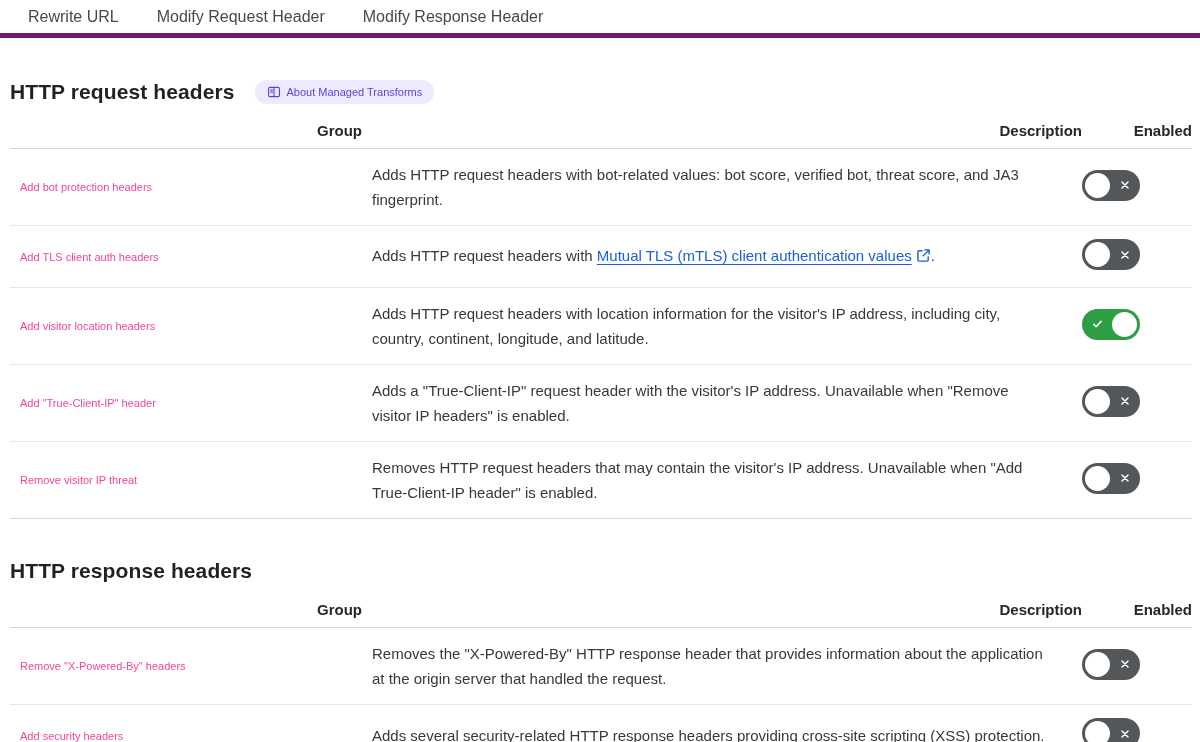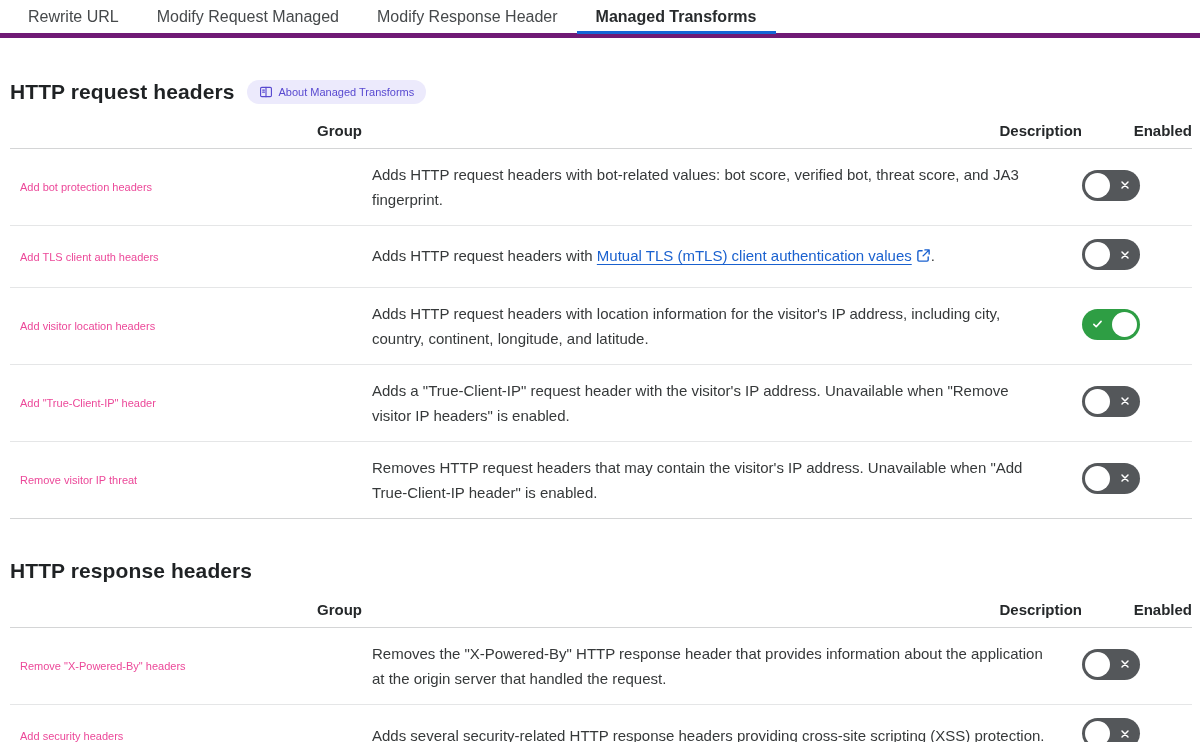--- a/index.html
+++ b/index.html
@@ -36,21 +36,21 @@
     height: 3px;
     background: #1466d6;
   }
 
   
   .content { padding: 0 8px 0 10px; }
 
   .section-head {
     display: flex;
     align-items: center;
-    gap: 12px;
+    gap: 20px;
     margin: 42px 0 14px 0;
   }
   .section-head h2 {
     margin: 0;
     font-size: 21px;
     font-weight: bold;
     color: #1f2224;
     letter-spacing: 0.1px;
   }
   .badge {
@@ -128,23 +128,22 @@
     display: flex;
   }
   .toggle.off .glyph { right: 9px; }
   .toggle.on  .glyph { left: 9px; }
 </style>
 </head>
 <body>
 
 <div class="tabbar">
   <div class="tab">Rewrite URL</div>
-  <div class="tab">Modify Request Managed</div>
+  <div class="tab">Modify Request Header</div>
   <div class="tab">Modify Response Header</div>
-  <div class="tab active">Managed Transforms</div>
 </div>
 
 <div class="content">
 
   <div class="section-head">
     <h2>HTTP request headers</h2>
     <button class="badge">
       <span class="badge-ic">
           <svg viewBox="0 0 16 16" width="14" height="14">
             <g fill="none" stroke="currentColor" stroke-width="1.3" stroke-linecap="round">

